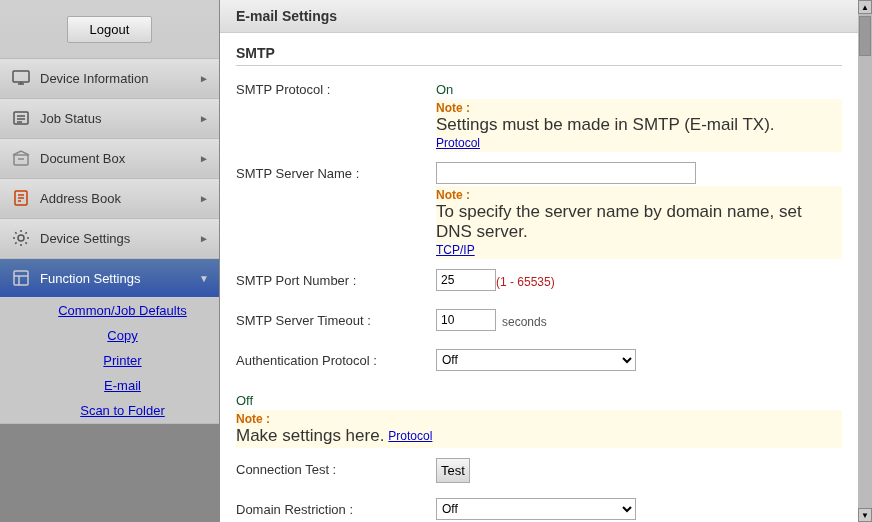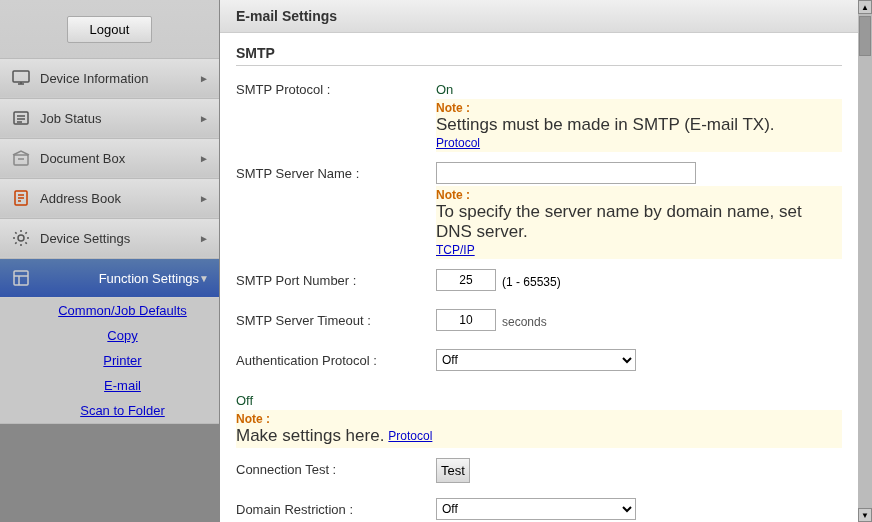--- a/index.html
+++ b/index.html
@@ -39,21 +39,20 @@
       border-top: 1px solid #bbb;
       border-bottom: 1px solid #ccc;
       background: linear-gradient(to bottom, #e0e0e0, #c8c8c8);
       color: #333;
       text-decoration: none;
       position: relative;
     }
     .nav-item.active {
       background: linear-gradient(to bottom, #5577aa, #3355aa);
       color: white;
-      text-align: right;
     }
     .nav-icon {
       width: 22px;
       height: 22px;
       margin-right: 8px;
       flex-shrink: 0;
       display: flex;
       align-items: center;
       justify-content: center;
     }
@@ -169,26 +168,24 @@
       font-size: 12px;
       background: white;
     }
     .small-input {
       width: 60px;
       height: 22px;
       border: 1px solid #aaa;
       padding: 2px 4px;
       font-size: 12px;
       background: white;
-      text-align: center;
     }
     .range-text {
       font-size: 12px;
-      color: #000000;
-      margin-left: 6px;
+      color: #b91c1c;
       padding-top: 3px;
     }
     .seconds-text {
       font-size: 12px;
       color: #555;
       margin-left: 6px;
       padding-top: 3px;
     }
     .select-field {
       width: 200px;

